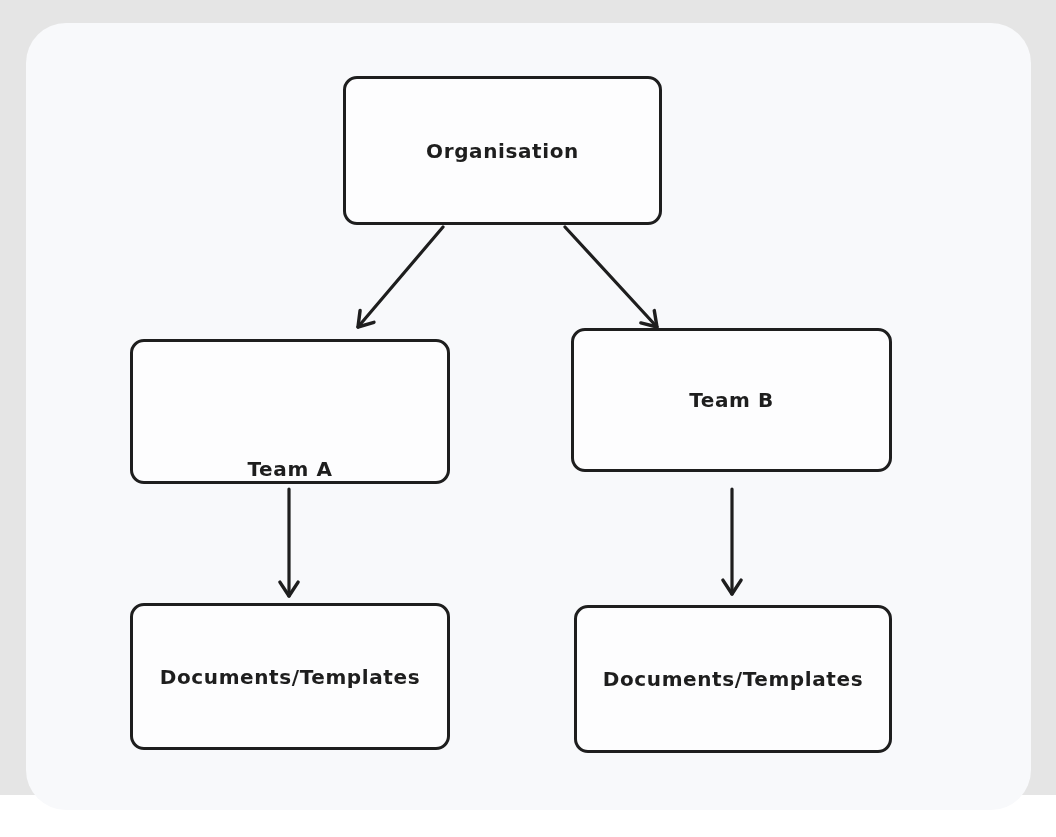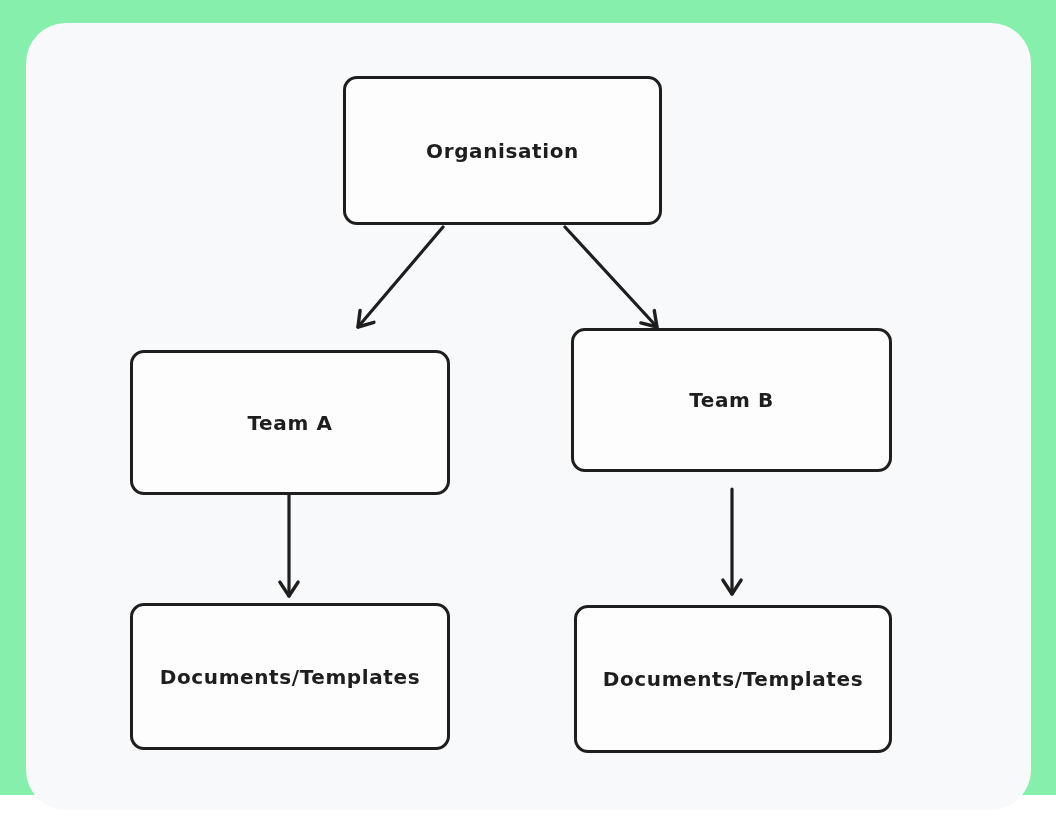--- a/index.html
+++ b/index.html
@@ -7,21 +7,21 @@
     padding: 0;
     width: 1056px;
     height: 837px;
     overflow: hidden;
     font-family: "DejaVu Sans", sans-serif;
   }
   .frame {
     position: relative;
     width: 1056px;
     height: 795px;
-    background: #86efac;
+    background: #e5e5e5;
   }
   .canvas {
     position: absolute;
     left: 26px;
     top: 23px;
     width: 1005px;
     height: 787px;
     background: #f8f9fb;
     border-radius: 40px;
   }
@@ -36,21 +36,21 @@
     justify-content: center;
   }
   .node-label {
     font-size: 20px;
     font-weight: 700;
     letter-spacing: 0.6px;
     color: #1e1e1e;
     white-space: nowrap;
   }
   .node-organisation { left: 343px; top: 76px;  width: 319px; height: 149px; }
-  .node-team-a       { left: 130px; top: 350px; width: 320px; height: 145px; }
+  .node-team-a       { left: 130px; top: 339px; width: 320px; height: 145px; align-items: flex-end; }
   .node-team-b       { left: 571px; top: 328px; width: 321px; height: 144px; }
   .node-docs-a       { left: 130px; top: 603px; width: 320px; height: 147px; }
   .node-docs-b       { left: 574px; top: 605px; width: 318px; height: 148px; }
   .edges-layer {
     position: absolute;
     left: 0; top: 0;
     width: 1056px;
     height: 837px;
     pointer-events: none;
   }

